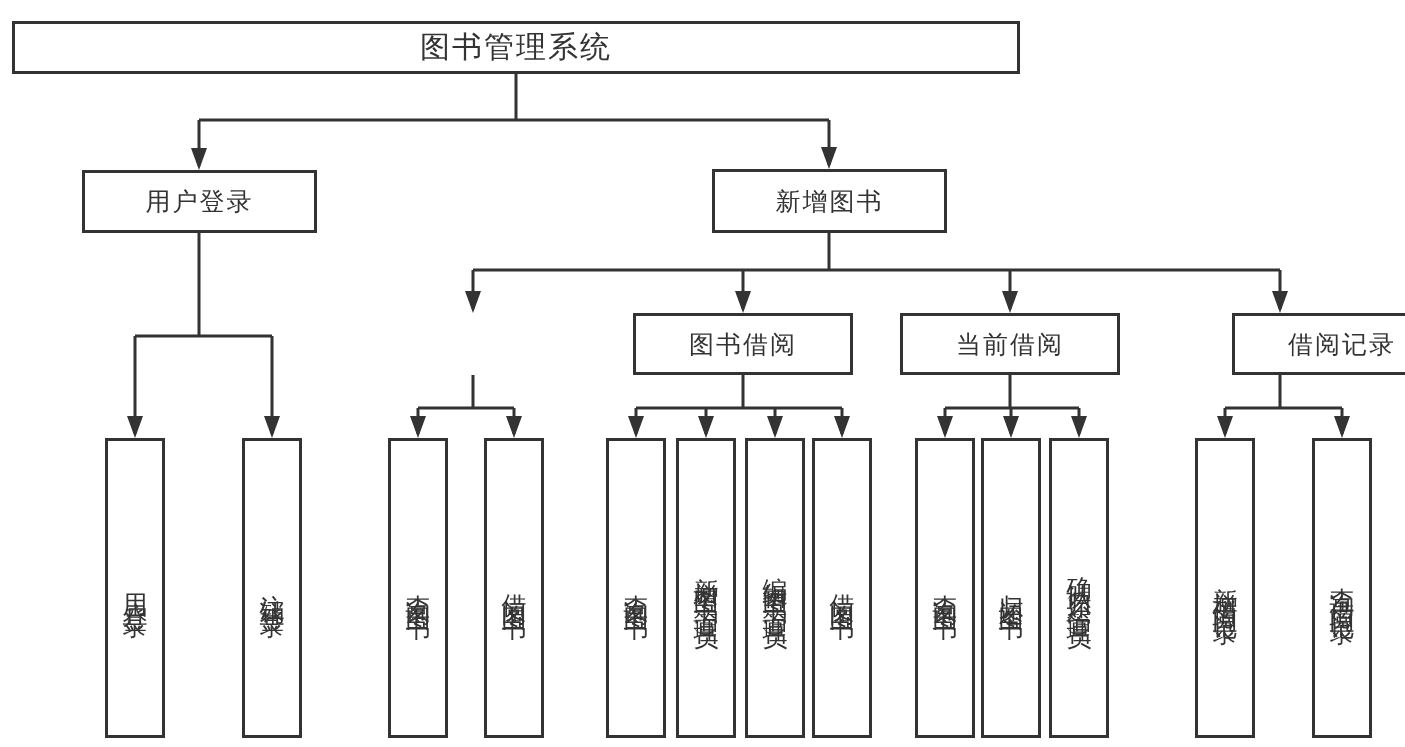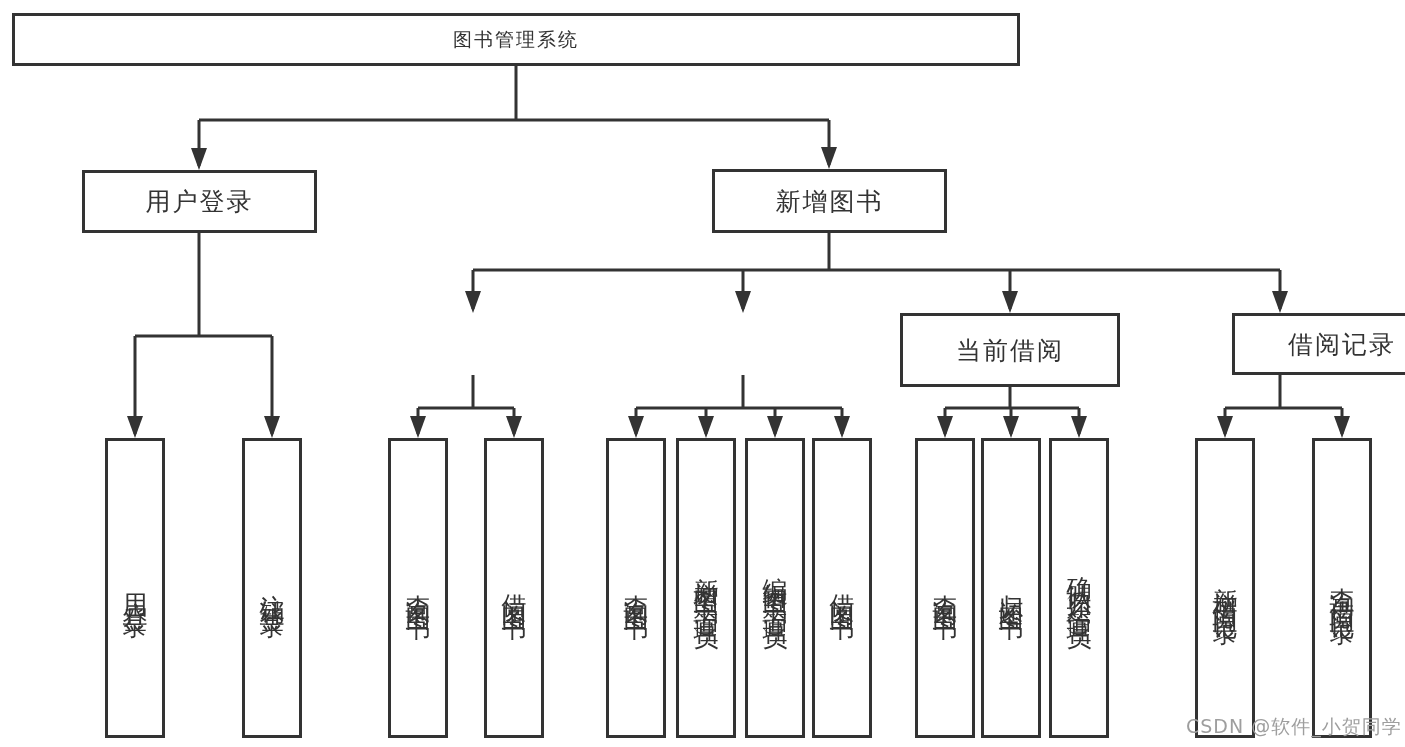--- a/index.html
+++ b/index.html
@@ -21,21 +21,21 @@
   .connectors polygon{ fill:var(--line-color); }
   .node{
     position:absolute; z-index:2;
     background:var(--box-fill);
     border:3px solid var(--line-color);
     display:flex; align-items:center; justify-content:center;
     color:var(--text-color);
     letter-spacing:2px;
     white-space:nowrap;
   }
-  .node.root{ font-size:19px; }
+  .node.root{ font-size:30px;margin-top:8px; }
   .node.branch{ font-size:25px; }
   .node.leaf{
     font-size:25px;
     writing-mode:vertical-rl;
     text-orientation:mixed;
     letter-spacing:7px;
     line-height:1;
   }
   .watermark{
     position:absolute; z-index:5;
@@ -81,35 +81,35 @@
       <polygon points="1217,416 1233,416 1225,438"></polygon>
       <polygon points="1334,416 1350,416 1342,438"></polygon>
     </g>
   </svg>
 
   <div class="node root" style="left:12px;top:13px;width:1008px;height:53px">图书管理系统</div>
 
   <div class="node branch" style="left:82px;top:170px;width:235px;height:63px">用户登录</div>
   <div class="node branch" style="left:712px;top:169px;width:235px;height:64px">新增图书</div>
 
-  <div class="node branch" style="left:900px;top:313px;width:220px;height:74px">当前借阅</div>
+  <div class="node branch" style="left:633px;top:313px;width:220px;height:62px">图书借阅</div>
+  <div class="node branch" style="left:900px;top:313px;width:220px;height:62px">当前借阅</div>
   <div class="node branch" style="left:1232px;top:313px;width:220px;height:62px">借阅记录</div>
 
   <div class="node leaf" style="left:105px;top:438px;width:60px;height:300px">用户登录</div>
   <div class="node leaf" style="left:242px;top:438px;width:60px;height:300px">注销登录</div>
 
   <div class="node leaf" style="left:388px;top:438px;width:60px;height:300px">查询图书</div>
   <div class="node leaf" style="left:484px;top:438px;width:60px;height:300px">借阅图书</div>
 
   <div class="node leaf" style="left:606px;top:438px;width:60px;height:300px">查询图书</div>
   <div class="node leaf" style="left:676px;top:438px;width:60px;height:300px">新增图书（管理员）</div>
   <div class="node leaf" style="left:745px;top:438px;width:60px;height:300px">编辑图书（管理员）</div>
   <div class="node leaf" style="left:812px;top:438px;width:60px;height:300px">借阅图书</div>
 
   <div class="node leaf" style="left:915px;top:438px;width:60px;height:300px">查询图书</div>
   <div class="node leaf" style="left:981px;top:438px;width:60px;height:300px">归还图书</div>
   <div class="node leaf" style="left:1049px;top:438px;width:60px;height:300px">确认归还（管理员）</div>
 
   <div class="node leaf" style="left:1195px;top:438px;width:60px;height:300px">新增借阅记录</div>
   <div class="node leaf" style="left:1312px;top:438px;width:60px;height:300px">查询借阅记录</div>
 
-  <div class="watermark">CSDN @软件_小贺同学</div>
 </div>
 
 </body></html>

